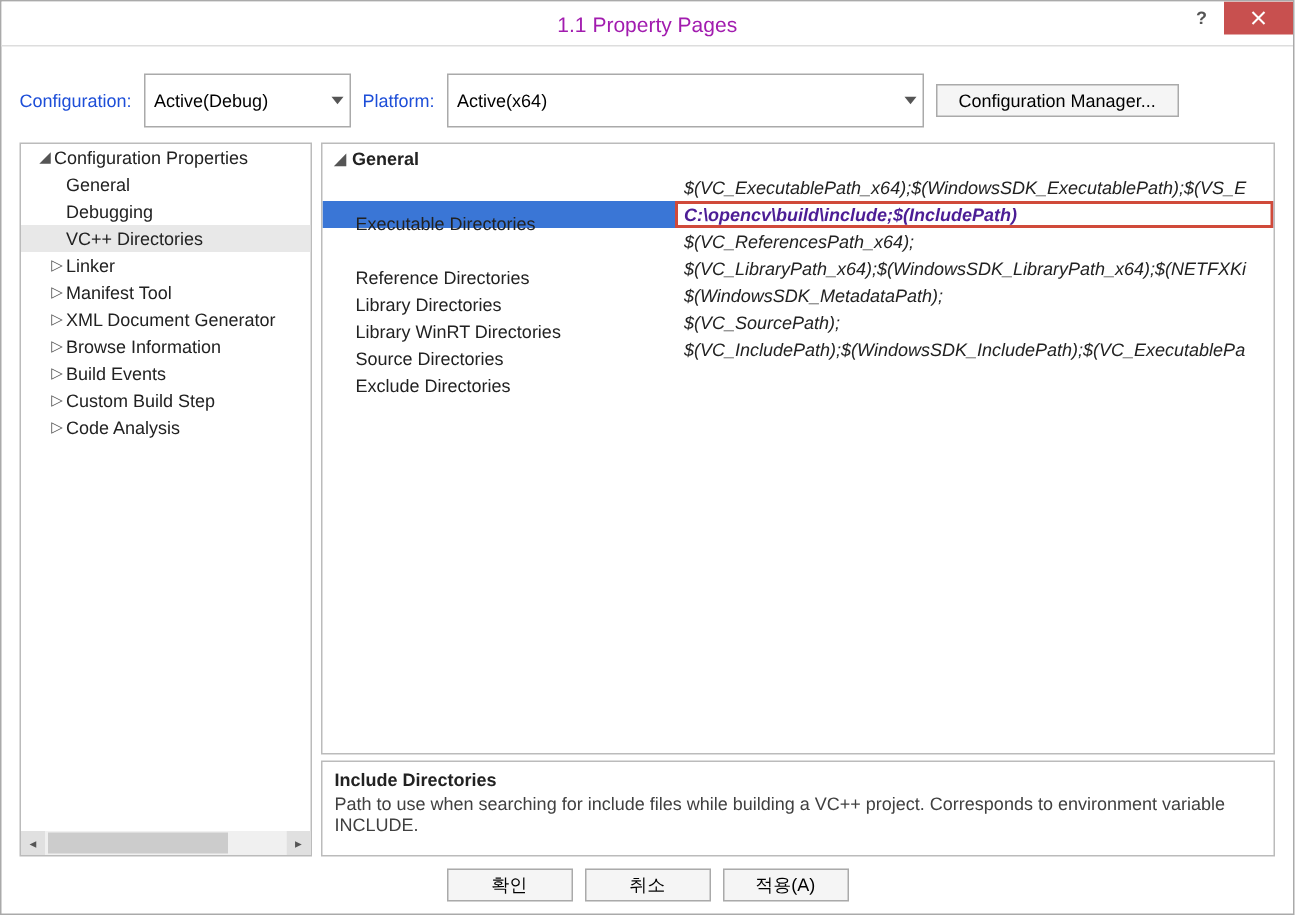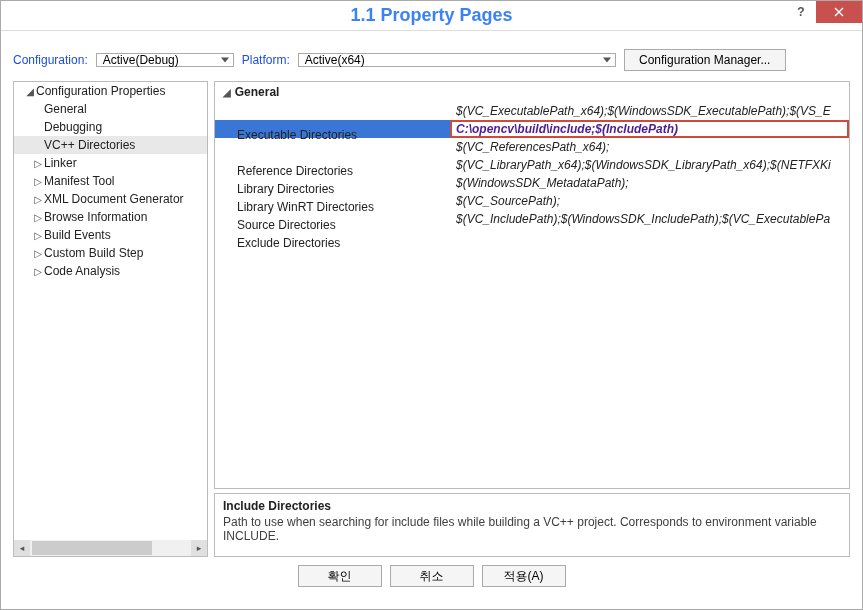--- a/index.html
+++ b/index.html
@@ -1,27 +1,27 @@
 <!DOCTYPE html>
 <html><head>
 <meta charset="utf-8">
 <style>
 * { box-sizing: border-box; margin: 0; padding: 0; font-family: "Segoe UI", "Malgun Gothic", sans-serif; font-size: 12px; }
 body { background: #fff; width: 863px; height: 610px; overflow: hidden; border: 1px solid #aaa; }
 
 .titlebar { height: 30px; background: #fff; display: flex; align-items: center; position: relative; border-bottom: 1px solid #ddd; }
-.titlebar .title { position: absolute; left: 50%; transform: translateX(-50%); font-size: 18px; color: #3b82f6; font-weight: bold; }
+.titlebar .title { position: absolute; left: 50%; transform: translateX(-50%); font-size: 14px; color: #a21caf; }
 .titlebar .controls { position: absolute; right: 0; top: 0; display: flex; }
 .titlebar .help { width: 30px; height: 22px; display: flex; align-items: center; justify-content: center; color: #555; font-weight: bold; }
 .titlebar .close { width: 46px; height: 22px; background: #c8504f; display: flex; align-items: center; justify-content: center; }
 .titlebar .close svg { width: 10px; height: 10px; }
 
 .topbar { display: flex; align-items: center; padding: 18px 12px 10px 12px; gap: 8px; }
 .topbar .lbl { color: #1d4ed8; white-space: nowrap; }
-.select { border: 1px solid #aaa; height: 14px; background: #fff; padding: 0 24px 0 6px; display: flex; align-items: center; position: relative; }
+.select { border: 1px solid #aaa; height: 36px; background: #fff; padding: 0 24px 0 6px; display: flex; align-items: center; position: relative; }
 .select .arrow { position: absolute; right: 4px; top: 50%; transform: translateY(-50%); width: 0; height: 0; border-left: 4px solid transparent; border-right: 4px solid transparent; border-top: 5px solid #555; }
 .select.config { width: 138px; }
 .select.platform { width: 318px; }
 .cfgmgr { border: 1px solid #aaa; background: #f5f5f5; height: 22px; width: 162px; text-align: center; line-height: 20px; }
 
 .main { display: flex; padding: 0 12px; gap: 6px; }
 .tree { width: 195px; height: 476px; border: 1px solid #bbb; background: #fff; overflow: hidden; position: relative; }
 .tree ul { list-style: none; }
 .tree li { padding: 2px 4px 2px 0; white-space: nowrap; color: #222; cursor: default; display: flex; align-items: center; }
 .tree .exp { display: inline-block; width: 12px; text-align: center; color: #555; font-size: 10px; }

